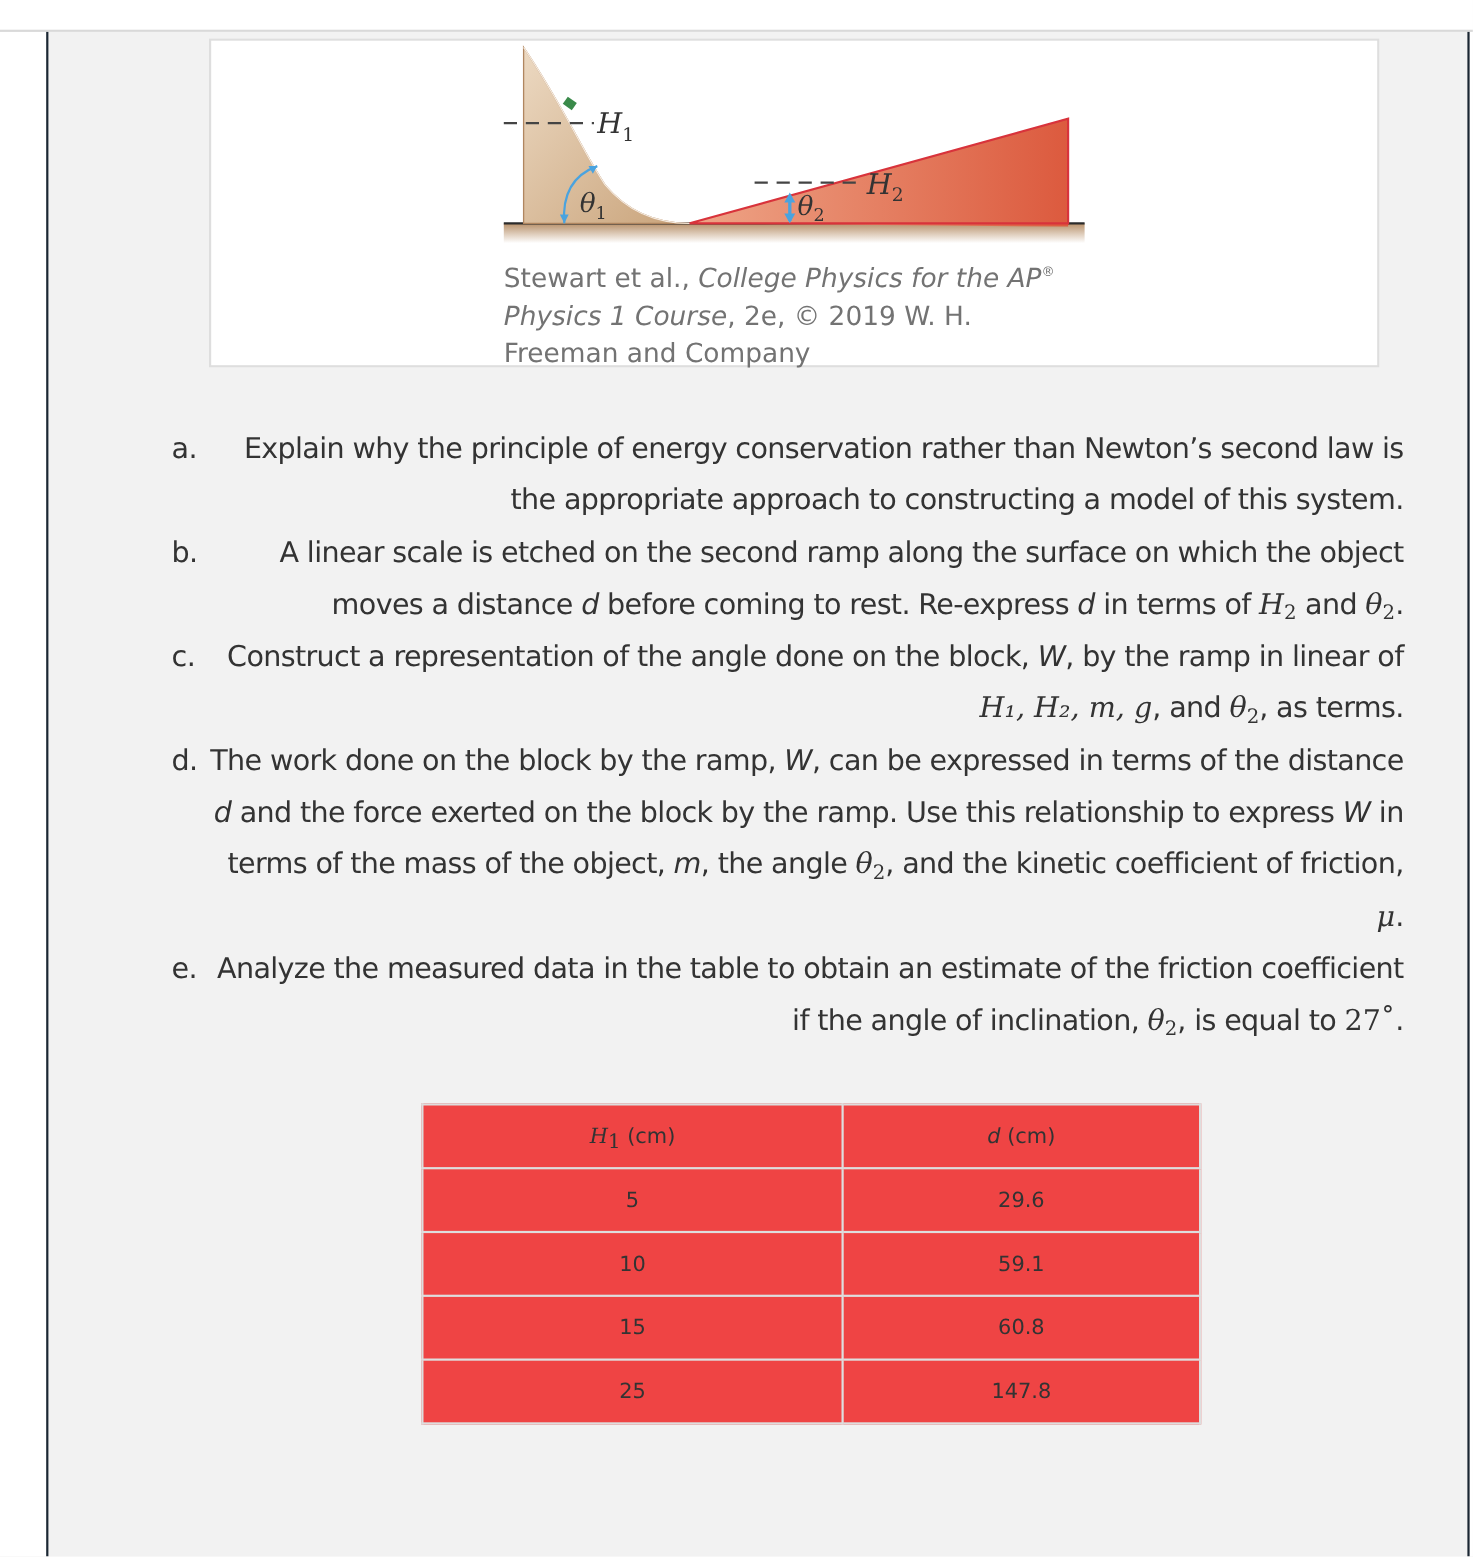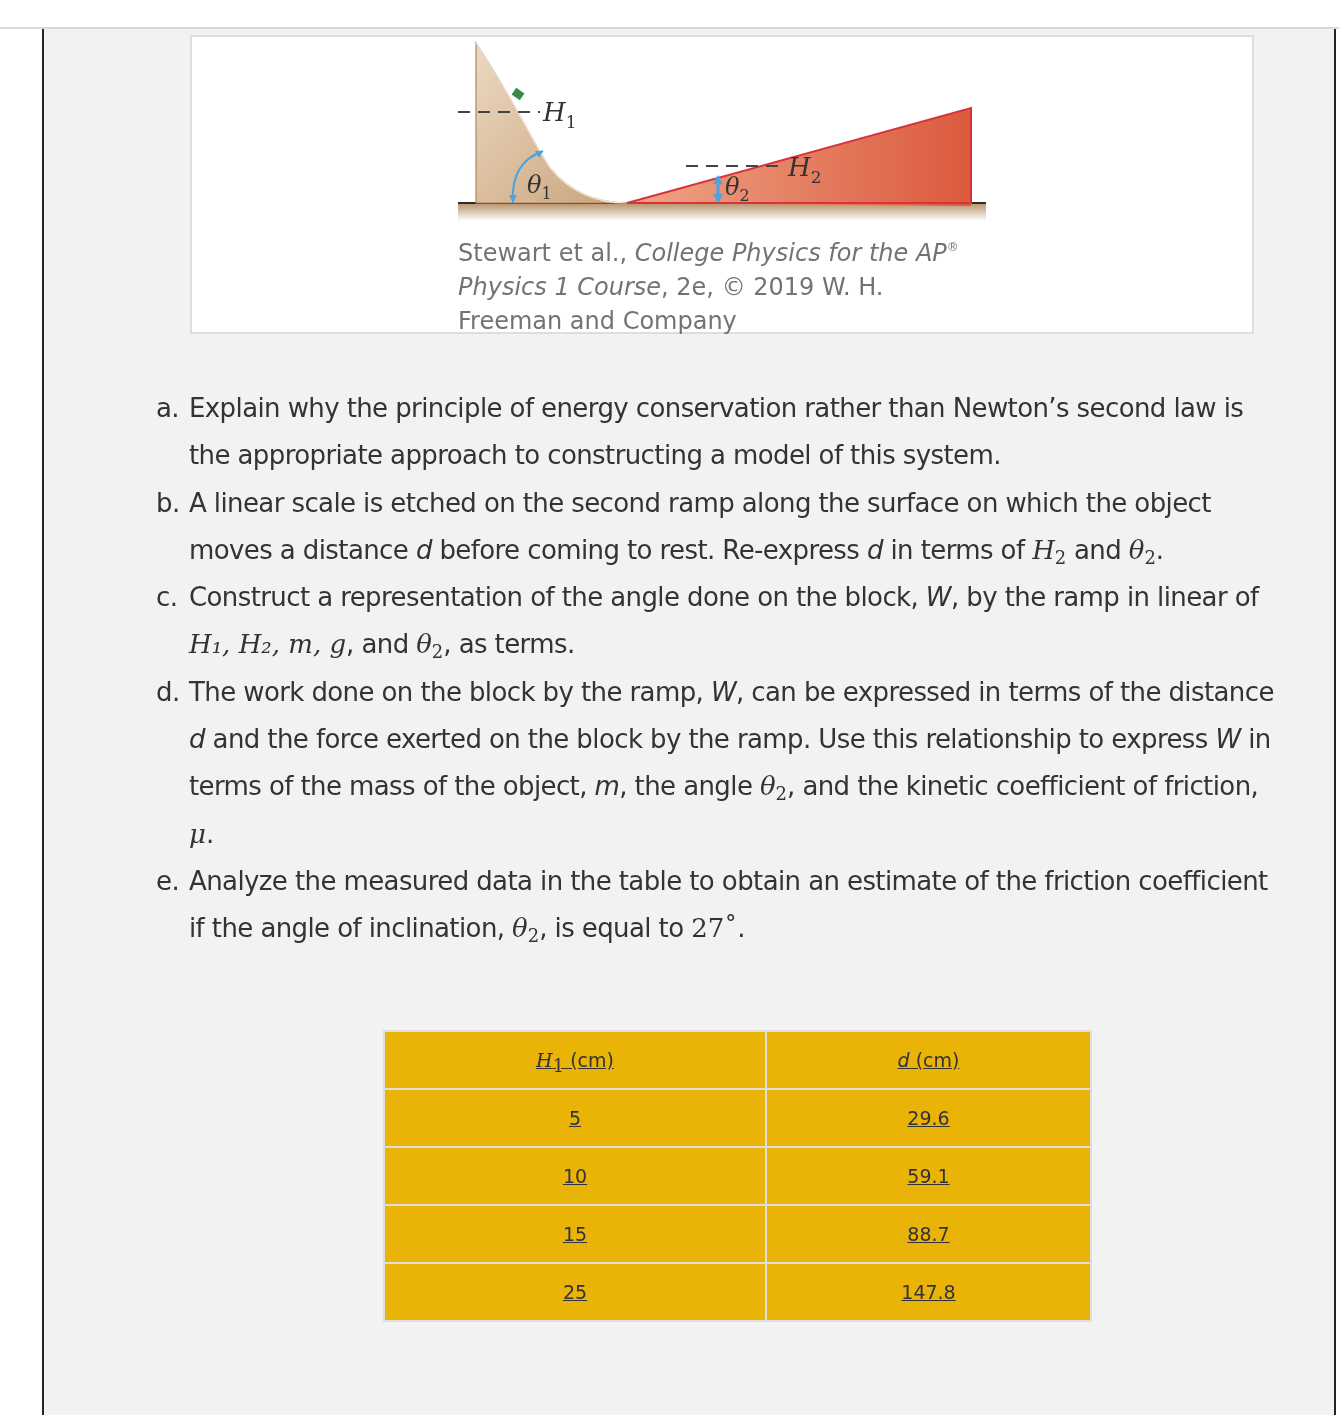--- a/index.html
+++ b/index.html
@@ -34,29 +34,29 @@
   }
   .caption i { font-style: italic; }
   .caption sup { font-size: 12px; vertical-align: 10px; }
   .questions {
     position: absolute; left: 156px; top: 385px; width: 1120px;
     font-size: 26px; line-height: 47.3px; color: #333;
     letter-spacing: -0.6px;
   }
   .q { display: flex; }
   .q .lbl { width: 33px; flex: none; }
-  .q .txt { flex: 1; }
+  .q .txt { flex: 1; text-align: right; }
   .m { font-family: "DejaVu Serif", serif; font-style: italic; letter-spacing: 0; }
   .m sub { font-style: normal; font-size: 18px; vertical-align: -5px; line-height: 0; }
   .it { font-style: italic; }
   table.data {
-    position: absolute; left: 383px; top: 1030px;
+    position: absolute; left: 383px; top: 1003px;
     border-collapse: collapse;
-    background: #eab308;
-    font-size: 19px; color: #333; text-decoration: underline;
+    background: #ef4444;
+    font-size: 19px; color: #333;
   }
   table.data th, table.data td {
     border: 2px solid #dedede;
     height: 56px; text-align: center; font-weight: normal; padding: 0;
   }
   table.data th.c1, table.data td.c1 { width: 380px; }
   table.data th.c2, table.data td.c2 { width: 323px; }
 </style>
 </head>
 <body>
@@ -149,20 +149,20 @@
     <tr>
         <td class="c1">5</td>
         <td class="c2">29.6</td>
       </tr>
     <tr>
         <td class="c1">10</td>
         <td class="c2">59.1</td>
       </tr>
     <tr>
         <td class="c1">15</td>
-        <td class="c2">88.7</td>
+        <td class="c2">60.8</td>
       </tr>
     <tr>
         <td class="c1">25</td>
         <td class="c2">147.8</td>
       </tr>
   </tbody>
 </table>
 
 </body></html>

